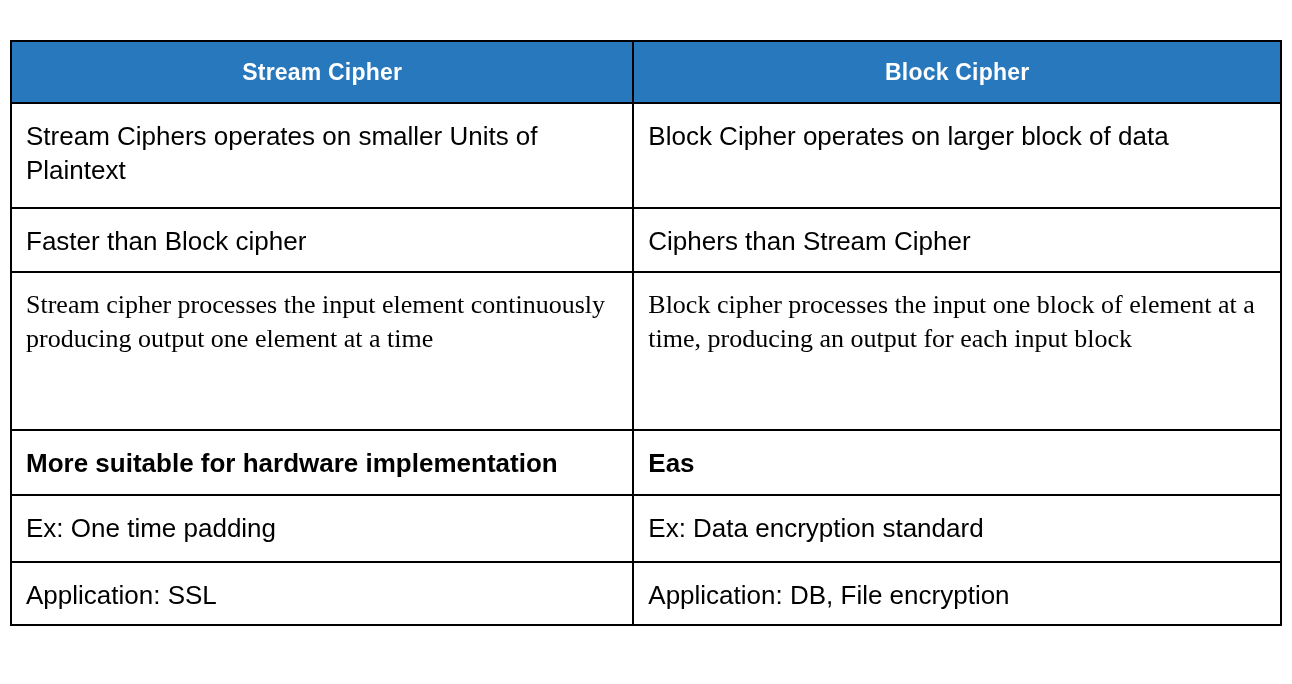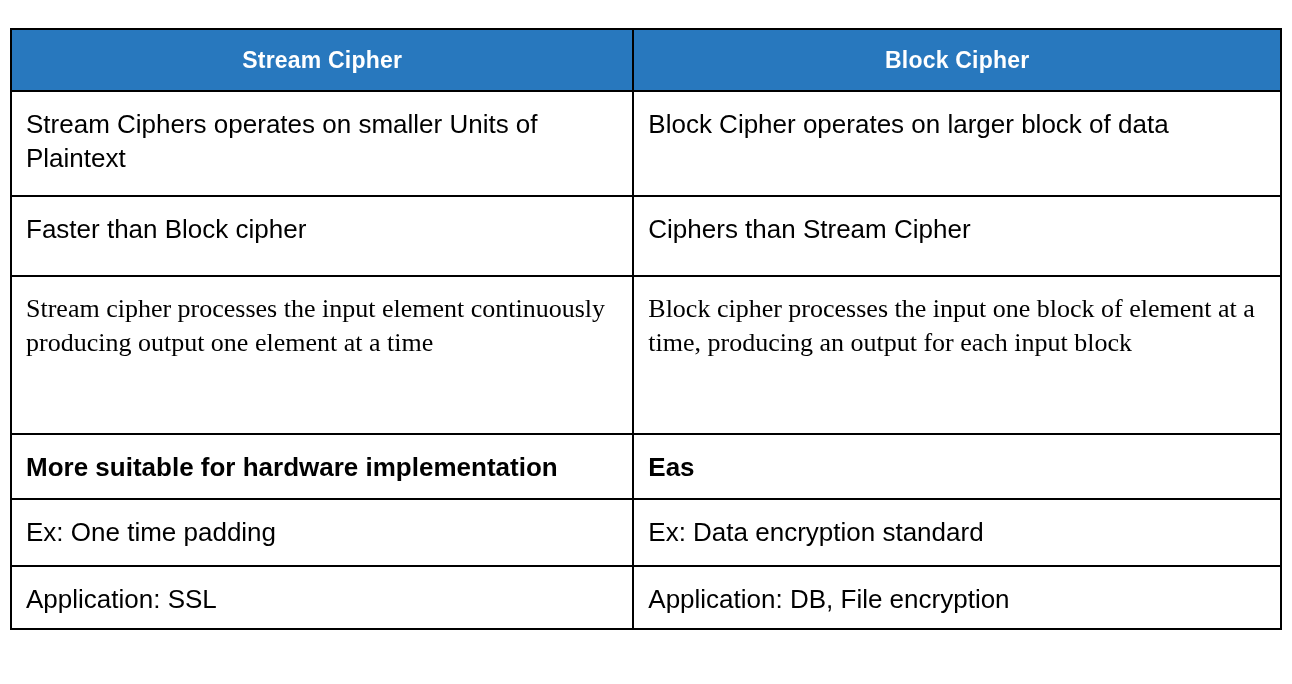--- a/index.html
+++ b/index.html
@@ -12,21 +12,21 @@
   }
   .page {
     position: relative;
     width: 1292px;
     height: 684px;
     background: #ffffff;
   }
   table.cipher-table {
     position: absolute;
     left: 10px;
-    top: 28px;
+    top: 40px;
     width: 1272px;
     border-collapse: collapse;
     table-layout: fixed;
     background: #ffffff;
   }
   .cipher-table col.col-left  { width: 49%; }
   .cipher-table col.col-right { width: 51%; }
   .cipher-table th, .cipher-table td {
     border: 2px solid var(--border, #000000);
   }
@@ -42,21 +42,21 @@
   }
   .cipher-table td {
     color: var(--body-text, #000000);
     font-size: 26px;
     line-height: 34px;
     text-align: left;
     vertical-align: top;
     padding: 15px 20px 12px 14px;
   }
   tr.row-0 td { height: 105px; }
-  tr.row-1 td { height: 80px;  }
+  tr.row-1 td { height: 64px;  }
   tr.row-2 td { height: 158px; font-family: Liberation Serif, serif; }
   tr.row-3 td { height: 62px;  }
   tr.row-4 td { height: 65px; font-weight: bold;  }
   tr.row-5 td { height: 67px;  }
   tr.row-6 td { height: 63px;  }
 </style>
 </head>
 <body>
 
 <div class="page">

